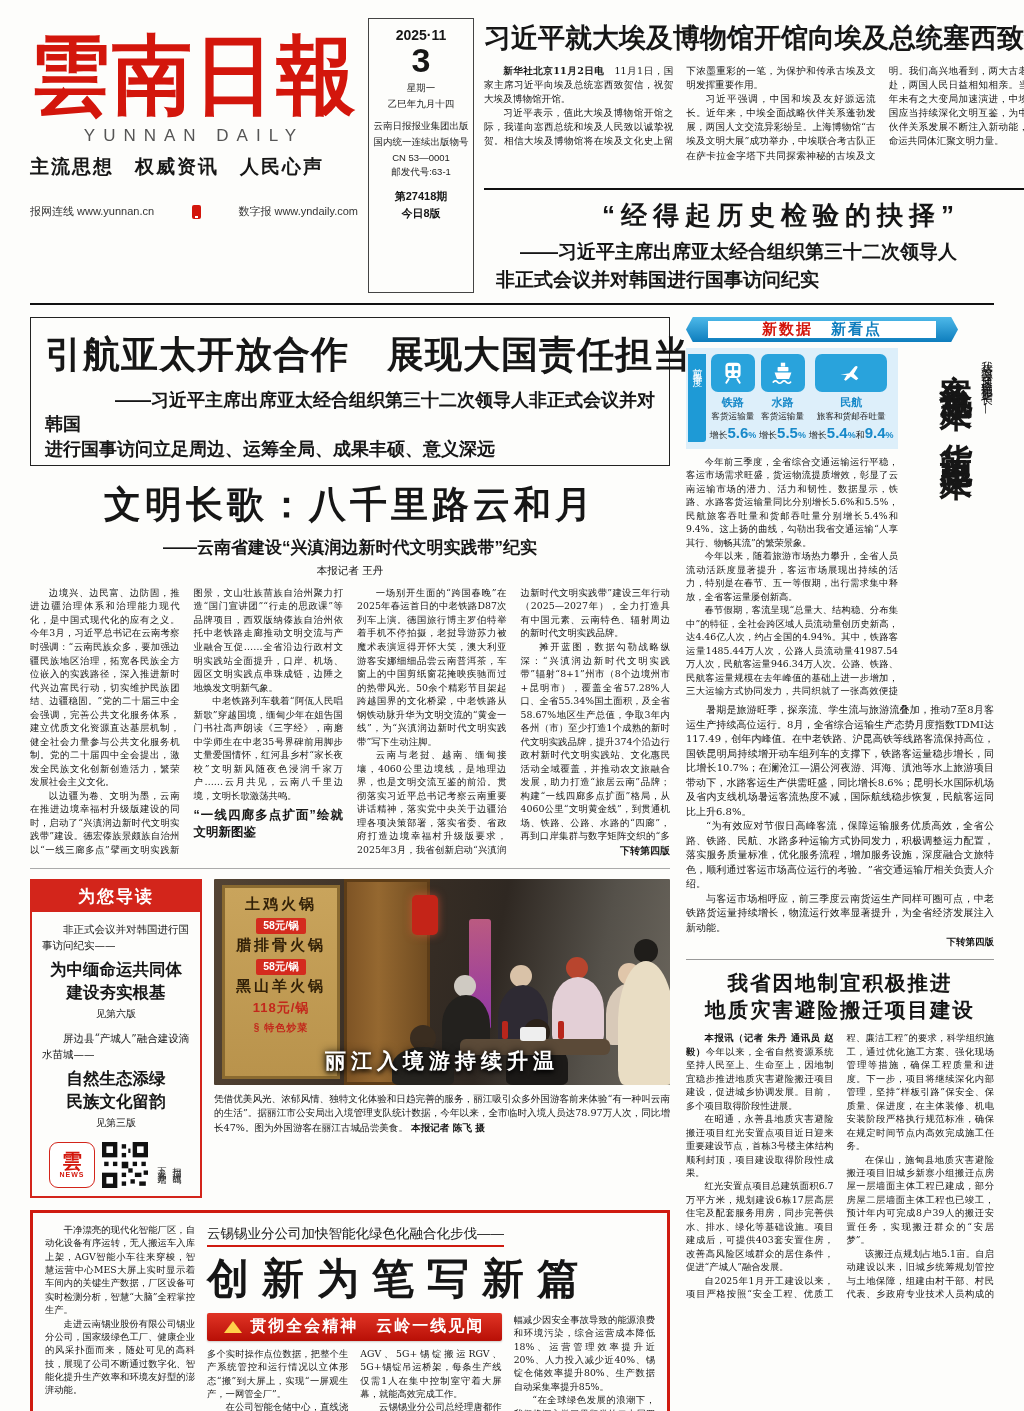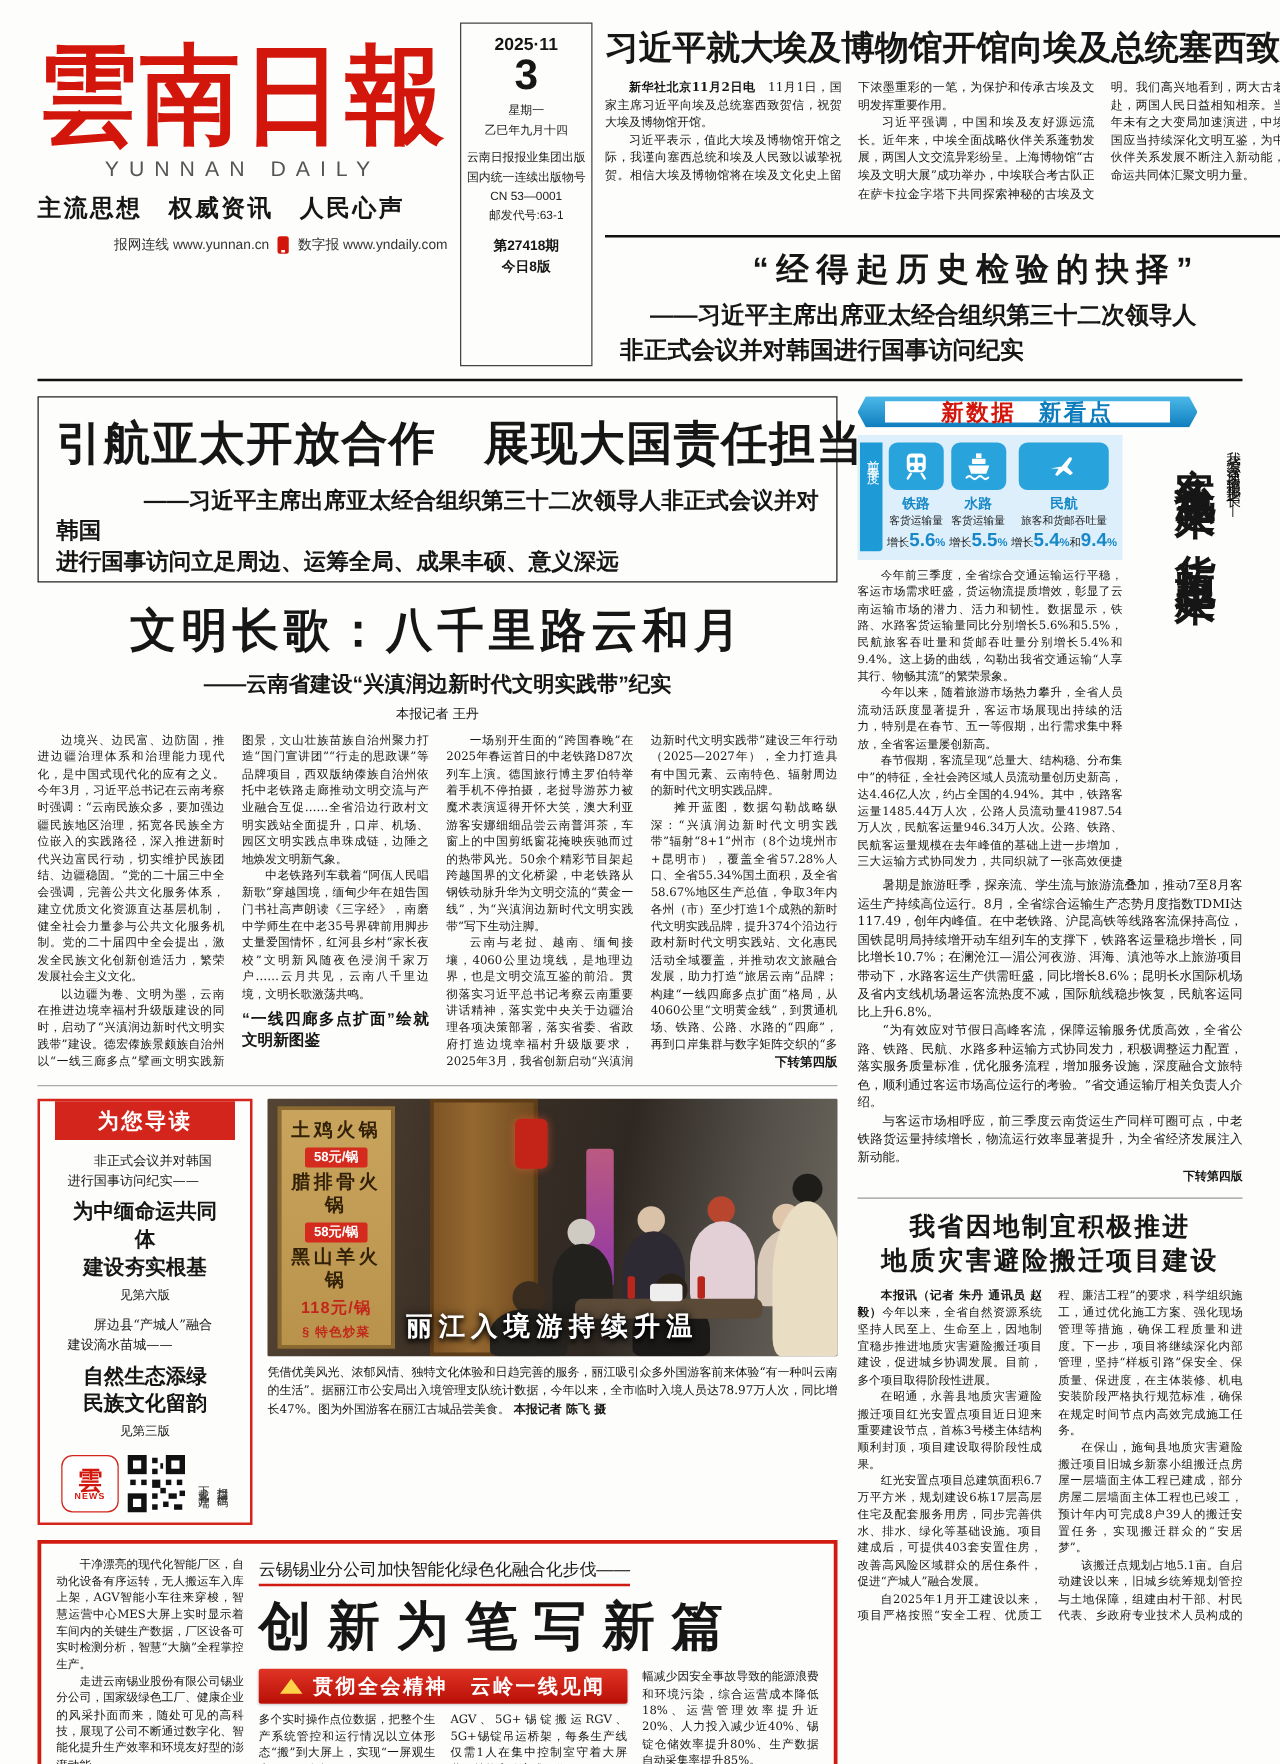--- a/index.html
+++ b/index.html
@@ -5,21 +5,21 @@
   * { margin:0; padding:0; box-sizing:border-box; }
   body { background:#e9e7e2; font-family:"DejaVu Serif", serif; color:#161616; }
   .page { width:1024px; min-height:1411px; margin:0 auto; background:#fdfdfb; padding:18px 30px 8px; position:relative; }
 
   
   .topbar { display:flex; gap:10px; }
   .masthead { width:358px; padding-top:14px; }
   .mast-title { font-size:80px; line-height:1.0; font-weight:900; color:#d3160c; letter-spacing:2px; white-space:nowrap; transform:scaleY(1.08); transform-origin:top left; }
   .mast-en { text-align:center; font-family:"Liberation Sans",sans-serif; color:#555; font-size:17px; letter-spacing:8px; margin-top:14px; }
   .mast-slogan { text-align:left; font-family:"Liberation Sans",sans-serif; font-weight:bold; font-size:19px; margin-top:8px; letter-spacing:2px; }
-  .mast-links { display:flex; justify-content:flex-end; align-items:center; gap:7px; font-size:11px; color:#333; margin-top:8px; font-family:"Liberation Sans",sans-serif; }
+  .mast-links { display:flex; justify-content:space-between; align-items:center; gap:7px; font-size:11px; color:#333; margin-top:24px; font-family:"Liberation Sans",sans-serif; }
   .phone-ico { width:9px; height:14px; background:#d3160c; border-radius:2px; display:inline-block; position:relative; }
   .phone-ico::after { content:""; position:absolute; left:3px; bottom:1px; width:3px; height:2px; background:#fff; }
   .datebox { width:106px; border:1px solid #444; padding:8px 4px; text-align:center; font-family:"Liberation Sans",sans-serif; flex-shrink:0; }
   .db-ym { font-weight:bold; font-size:14px; }
   .db-day { font-weight:bold; font-size:34px; line-height:1.05; }
   .db-line { font-size:9.5px; margin-top:3px; color:#222; }
   .db-gap { margin-top:9px; }
   .db-issue { font-size:11px; font-weight:bold; margin-top:10px; }
   .db-pages { font-size:11px; font-weight:bold; margin-top:2px; }
 
@@ -53,38 +53,38 @@
   .civ-h { font-family:"Liberation Sans",sans-serif; font-weight:900; font-size:37px; text-align:center; letter-spacing:4px; }
   .civ-sub { font-family:"Liberation Sans",sans-serif; font-weight:bold; font-size:17px; text-align:center; margin-top:6px; }
   .civ-by { text-align:center; font-size:10.5px; margin-top:5px; }
   .civ-body { margin-top:8px; columns:4; column-gap:14px; height:272px; overflow:hidden; text-align:justify; font-size:9.4px; line-height:1.44; position:relative; }
   .subhead { font-family:"Liberation Sans",sans-serif; font-weight:bold; font-size:12.5px; margin:5px 0 4px; text-indent:0; line-height:1.3; }
   .cont-abs { position:absolute; right:0; bottom:0; background:#fdfdfb; font-weight:bold; font-size:10px; padding-left:8px; }
   .thin-rule { border-top:1px solid #aaa; margin:10px 0; }
 
   
   .row2 { display:flex; gap:12px; }
-  .guide { width:172px; border:2px solid #d3251b; padding:0 12px 8px; flex-shrink:0; }
+  .guide { width:172px; border:2px solid #d3251b; padding:0 0 8px; flex-shrink:0; }
   .guide-head { background:#d3251b; color:#fff; text-align:center; font-family:"Liberation Sans",sans-serif; font-weight:bold; font-size:17px; padding:4px 0; letter-spacing:2px; }
   .g-item { padding:10px 10px 0; }
   .g-kicker { font-size:10.5px; text-indent:2em; line-height:1.5; }
   .g-title { font-family:"Liberation Sans",sans-serif; font-weight:900; font-size:16.5px; text-align:center; margin-top:5px; line-height:1.35; }
   .g-ref { text-align:center; font-size:10px; margin-top:4px; }
   .g-bottom { display:flex; justify-content:center; align-items:center; gap:7px; margin-top:12px; }
   .app-ico { width:46px; height:46px; border:1.5px solid #d3251b; border-radius:9px; display:flex; flex-direction:column; align-items:center; justify-content:center; background:#fff; }
   .app-ico .ch { color:#d3160c; font-weight:900; font-size:20px; line-height:1; }
   .app-ico .nw { color:#d3160c; font-family:"Liberation Sans",sans-serif; font-weight:bold; font-size:7px; letter-spacing:1px; }
   .qr-wrap { width:46px; height:46px; }
   .qr-labels { display:flex; gap:2px; }
   .vtext-s { writing-mode:vertical-rl; font-size:9px; letter-spacing:2px; color:#333; }
 
   
   .photo-block { flex:1; }
   .photo { position:relative; height:206px; border-radius:1px; overflow:hidden; background:linear-gradient(100deg,#544434 0%, #3b3026 35%, #2f2822 60%, #55514a 82%, #6b665d 100%); }
-  .menu-board { position:absolute; left:8px; top:6px; width:94px; height:194px; background:linear-gradient(#c9a45c,#b9934c); border:3px solid #8a6a30; padding:5px 6px; text-align:center; }
+  .menu-board { position:absolute; left:8px; top:6px; width:118px; height:194px; background:linear-gradient(#c9a45c,#b9934c); border:3px solid #8a6a30; padding:5px 6px; text-align:center; }
   .m-name { font-family:"Liberation Sans",sans-serif; font-weight:900; font-size:15px; color:#322108; letter-spacing:3px; margin-top:2px; }
   .m-tag { display:inline-block; background:#d42b1e; color:#fff; font-family:"Liberation Sans",sans-serif; font-weight:bold; font-size:10.5px; padding:1px 7px; border-radius:2px; margin-top:2px; }
   .m-red { color:#c3271b; font-family:"Liberation Sans",sans-serif; font-weight:900; font-size:13px; margin-top:3px; letter-spacing:1px; }
   .m-spec { color:#c3271b; font-family:"Liberation Sans",sans-serif; font-weight:bold; font-size:10px; margin-top:4px; letter-spacing:1px; }
   .door { position:absolute; left:130px; top:0; width:86px; height:206px; background:linear-gradient(90deg,#7c5224,#956830 40%,#6e4a20); box-shadow:inset 0 0 0 3px #5d3d18; }
   .lantern { position:absolute; left:198px; top:16px; width:26px; height:40px; background:#c42418; border-radius:5px; box-shadow:0 0 8px #ff5a3a88; }
   .neon { position:absolute; left:255px; top:40px; width:22px; height:110px; background:linear-gradient(#e86aa0,#b23bd4); opacity:.75; border-radius:3px; }
   .person { position:absolute; border-radius:50% 50% 12% 12%; }
   .head-c { position:absolute; border-radius:50%; }
   .table-c { position:absolute; background:#5b4a38; }
@@ -102,21 +102,21 @@
   .inno-h { font-family:"Liberation Sans",sans-serif; font-weight:900; font-size:42px; text-align:left; letter-spacing:13px; margin:4px 0 6px; white-space:nowrap; }
   .inno-grid { display:grid; grid-template-columns:1fr 1fr 1fr; grid-template-areas:"bn bn c4" "c2 c3 c4"; gap:6px 12px; }
   .inno-banner { grid-area:bn; background:linear-gradient(180deg,#e03425,#b80f06); color:#fff; font-family:"Liberation Sans",sans-serif; font-weight:900; font-size:16px; letter-spacing:2px; display:flex; align-items:center; justify-content:center; gap:8px; height:28px; border-radius:2px; box-shadow:0 1px 2px #0003; }
   .mtn { width:0; height:0; border-left:9px solid transparent; border-right:9px solid transparent; border-bottom:12px solid #ffd24a; position:relative; display:inline-block; }
   .inno-col { height:128px; overflow:hidden; text-align:justify; font-size:9.3px; line-height:1.44; }
   .inno-col.c4 { grid-area:c4; height:162px; }
   .inno-col.c2 { grid-area:c2; } .inno-col.c3 { grid-area:c3; }
 
   
   .ribbon { position:relative; height:25px; width:272px; background:linear-gradient(180deg,#4db9e9,#0e7dbd); clip-path:polygon(2.5% 0, 97.5% 0, 100% 50%, 97.5% 100%, 2.5% 100%, 0 50%); }
-  .ribbon-in { position:absolute; inset:4px 22px; background:#fff; display:flex; align-items:center; justify-content:center; gap:18px; font-family:"Liberation Sans",sans-serif; font-weight:900; font-size:18px; }
+  .ribbon-in { position:absolute; inset:4px 22px; background:#fff; display:flex; align-items:center; justify-content:center; gap:18px; font-family:"Liberation Sans",sans-serif; font-weight:900; font-size:15px; }
   .rb-red { color:#d3160c; letter-spacing:2px; }
   .rb-blue { color:#0e7dbd; letter-spacing:2px; }
   .t-top { display:flex; margin-top:6px; }
   .t-left { width:212px; flex-shrink:0; }
   .infographic { display:flex; background:#ddeffa; padding:6px 4px 7px 2px; gap:3px; }
   .ig-tab { writing-mode:vertical-rl; background:#1e9ad6; color:#fff; font-family:"Liberation Sans",sans-serif; font-size:10px; letter-spacing:3px; padding:6px 2px; border-radius:0 0 3px 0; flex-shrink:0; }
   .stats { display:flex; flex:1; justify-content:space-around; gap:2px; }
   .stat { text-align:center; }
   .tile { width:44px; height:38px; background:#29a3dc; border-radius:7px; margin:0 auto; display:flex; align-items:center; justify-content:center; }
   .tile svg { width:26px; height:26px; }

